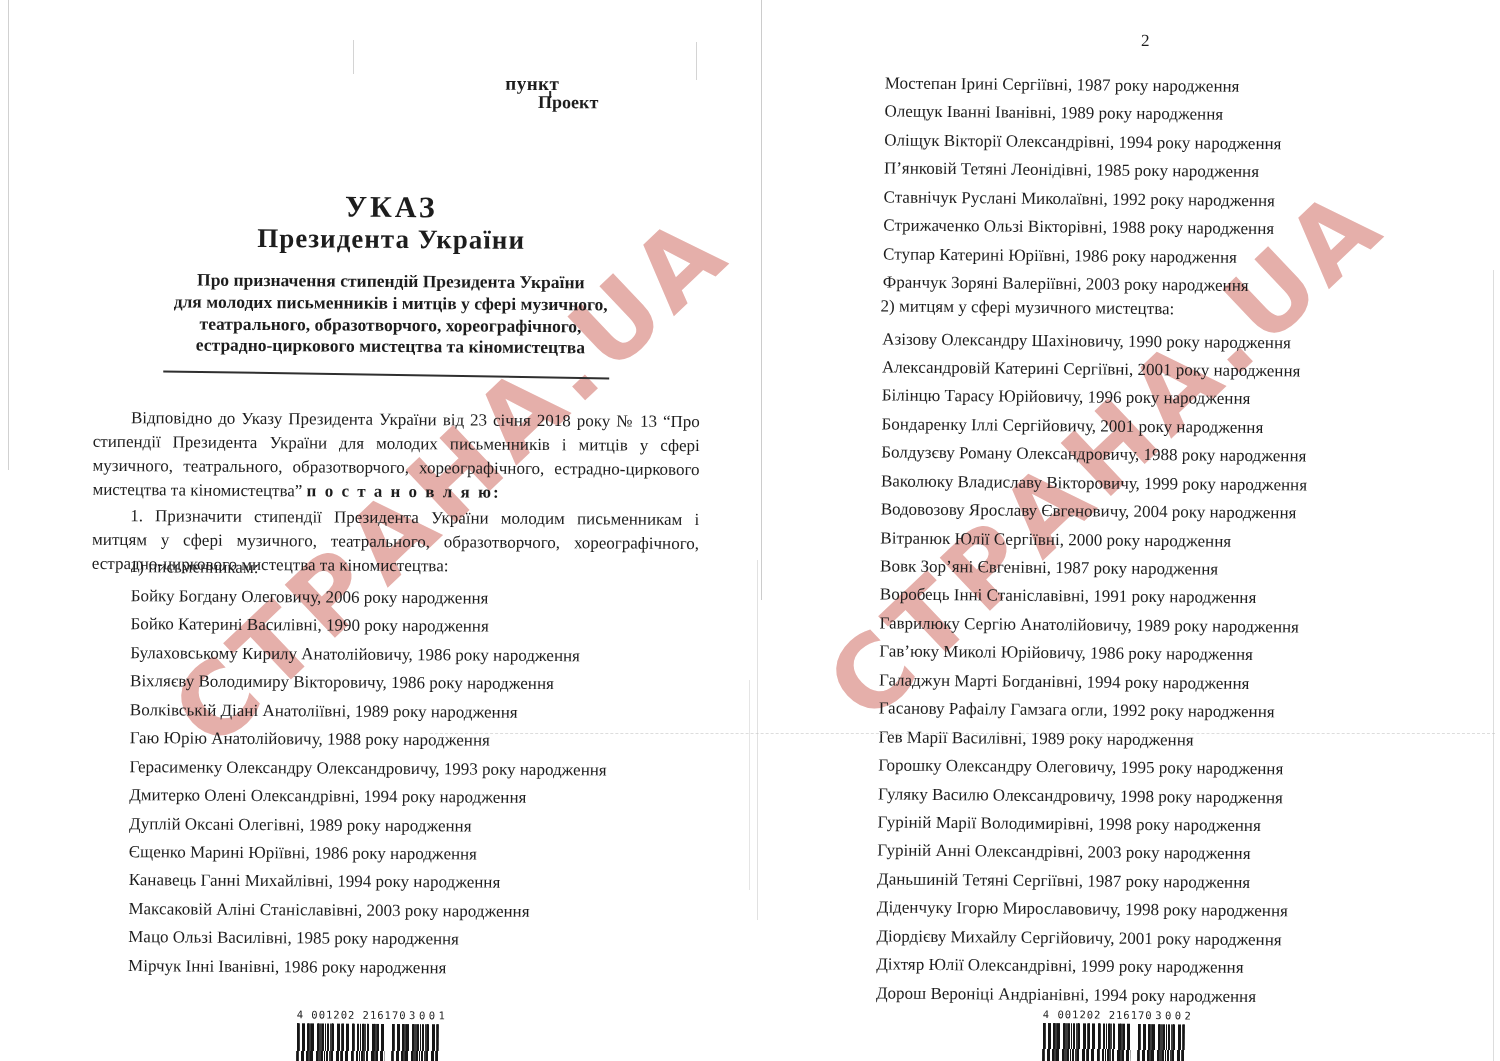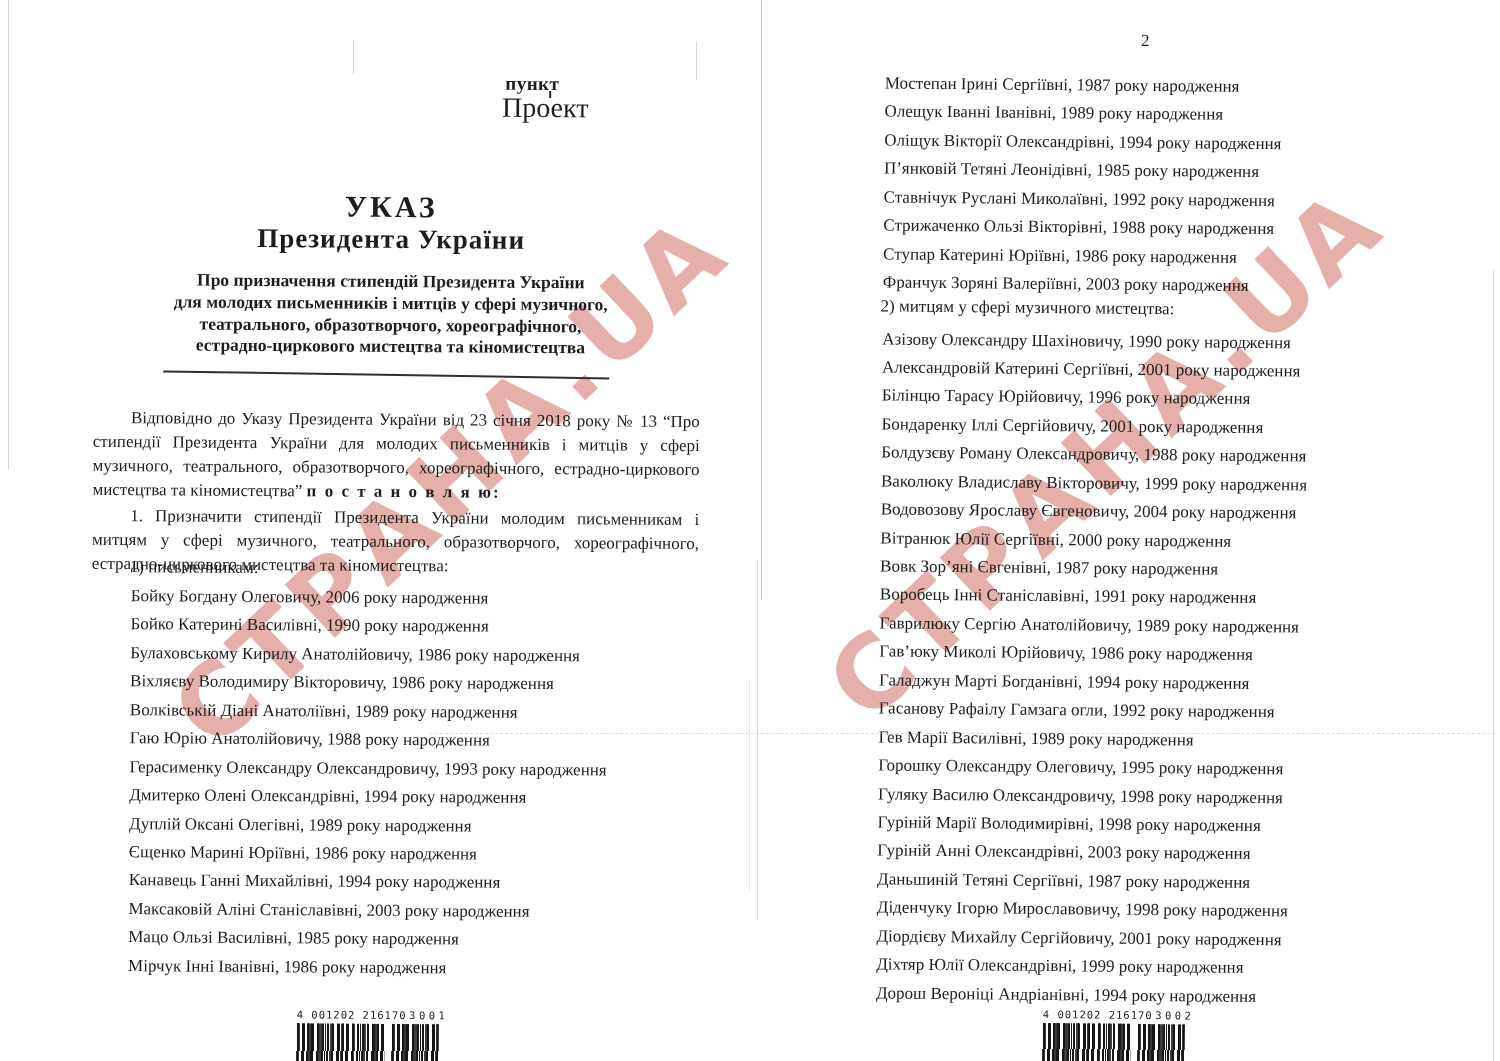--- a/index.html
+++ b/index.html
@@ -19,21 +19,21 @@
   .wm-left  { left:150px; top:685px; }
   .wm-right { left:805px; top:658px; }
 
   .page { position:absolute; inset:0; z-index:2; }
   .page-left  { transform:rotate(0.40deg); transform-origin:400px 120px; }
   .page-right { transform:rotate(0.55deg); transform-origin:1150px 60px; }
 
   
   .annot { left:505px; top:72px; font-size:19px; font-weight:700; letter-spacing:.5px; }
   .punkt-tick { left:549px; top:90px; width:2px; height:7px; background:#2a2a2a; }
-  .doc-label { left:502px; top:91px; font-size:28px; font-weight:400; }
+  .doc-label { left:538px; top:91px; font-size:18px; font-weight:700; }
   .title1 { left:92px; top:190px; width:600px; text-align:center; font-size:30px; font-weight:700; letter-spacing:3px; }
   .title2 { left:92px; top:224px; width:600px; text-align:center; font-size:27px; font-weight:700; letter-spacing:1px; }
   .subtitle { left:92px; top:271px; width:600px; text-align:center; font-size:17.5px; font-weight:700; line-height:21.8px; }
   .rule { left:165px; top:374px; width:446px; height:2px; background:#2f2f2f; transform:rotate(0.5deg); }
   .para { left:95px; width:607px; text-align:justify; text-indent:38px; font-size:17px; line-height:24px; }
   .para1 { top:391px; }
   .para2 { top:489px; }
   .decree-verb { font-weight:700; letter-spacing:2px; white-space:nowrap; }
   .sec-label { font-size:17px; white-space:nowrap; }
   .sec1 { left:133px; top:559px; }

